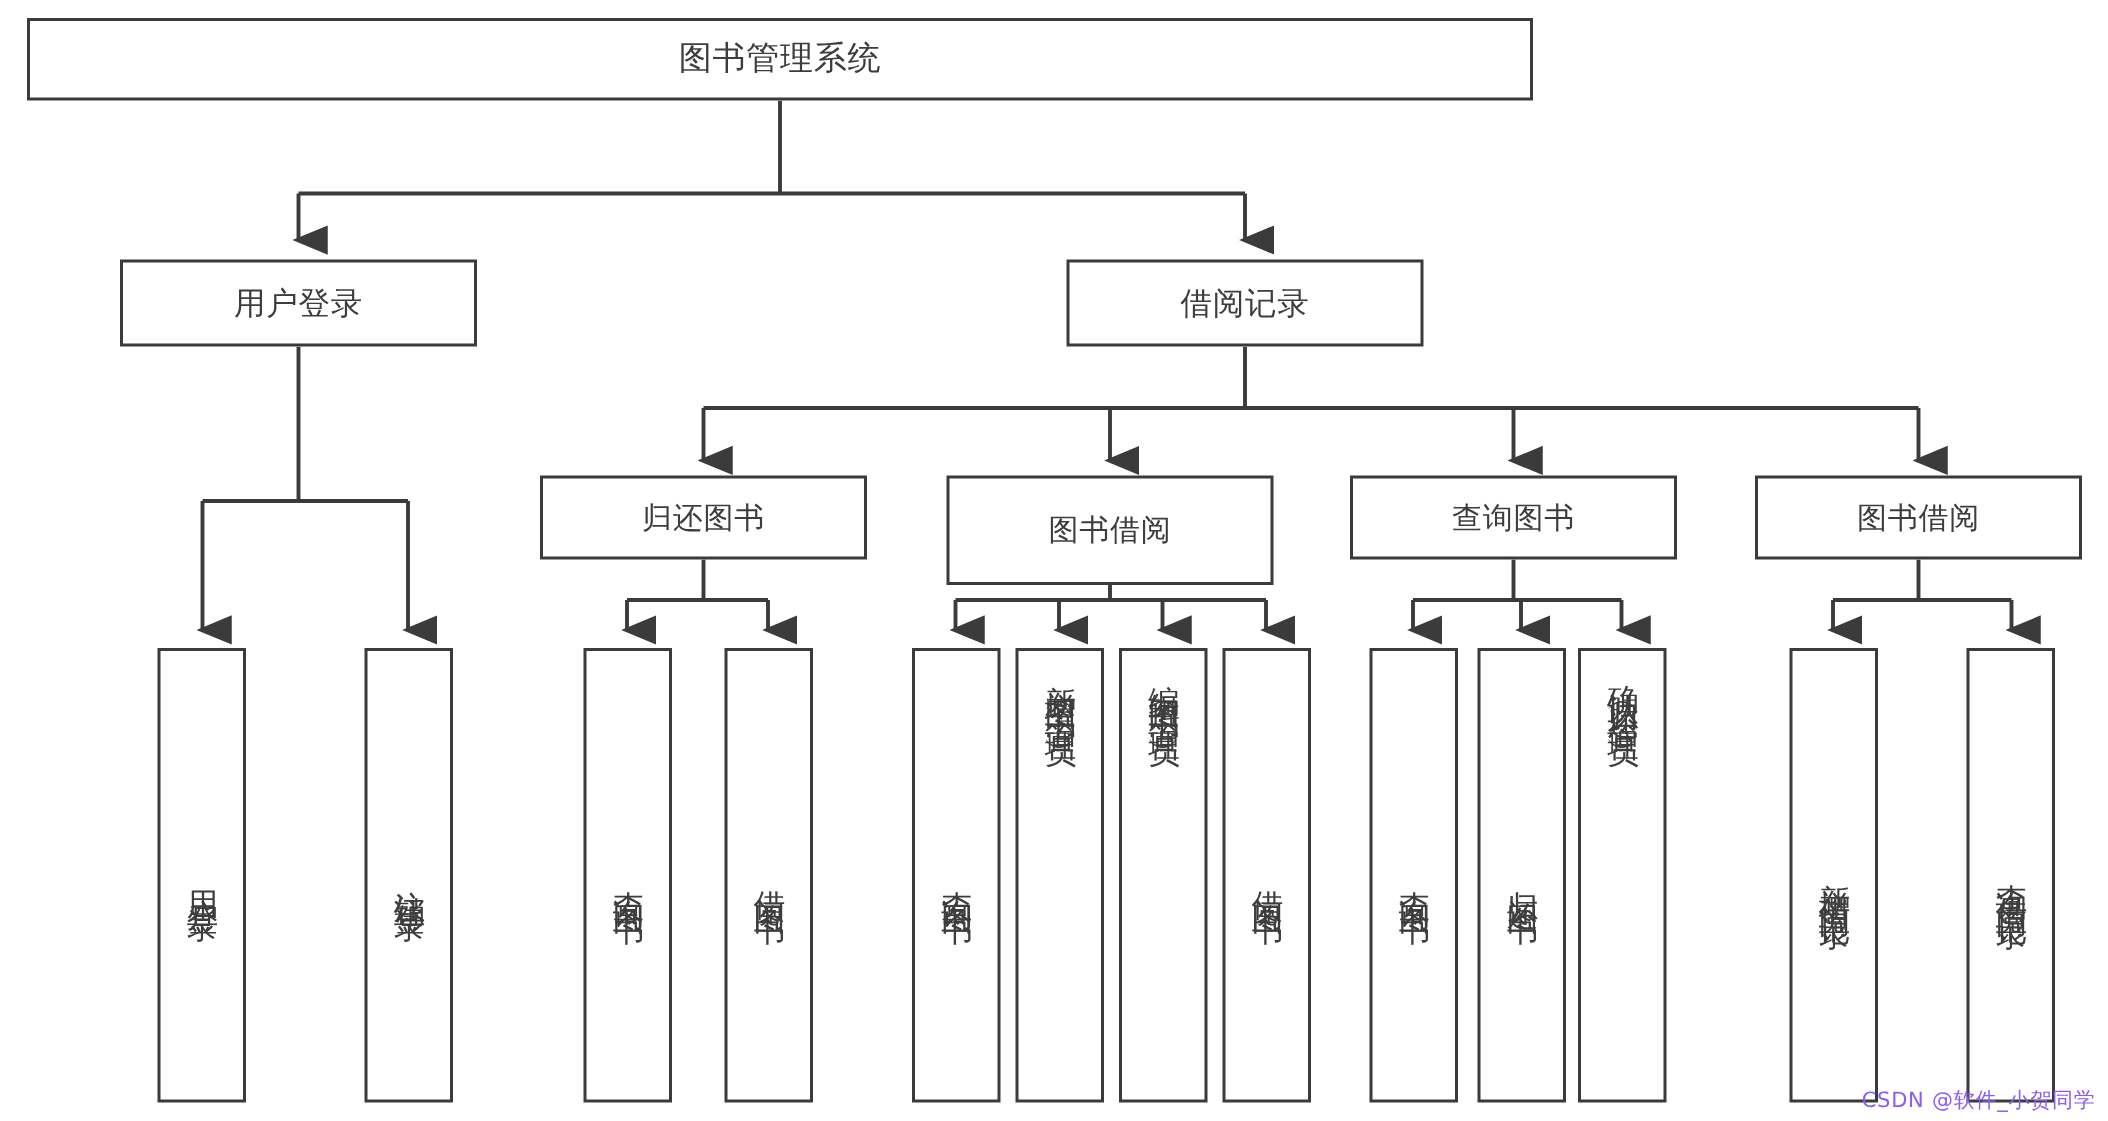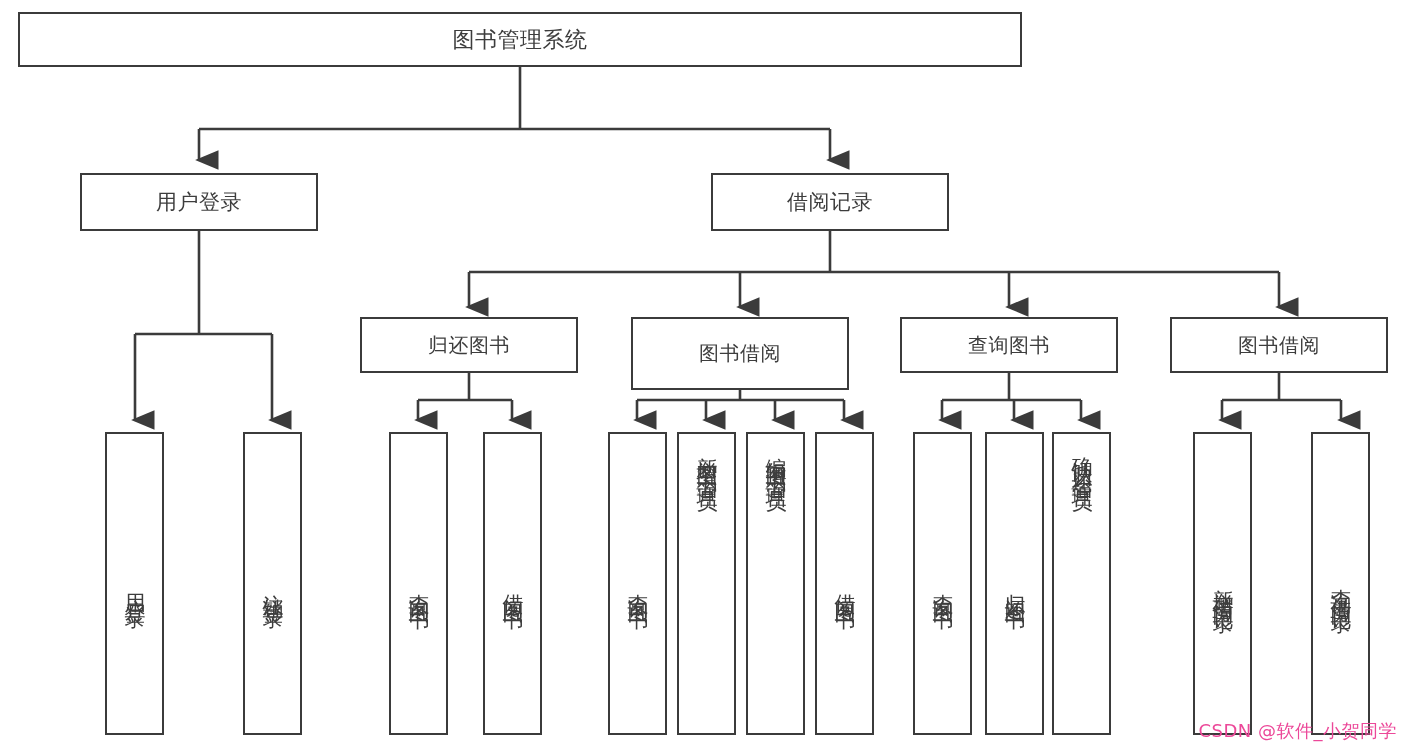--- a/index.html
+++ b/index.html
@@ -70,22 +70,22 @@
     display: flex;
     align-items: center;
     justify-content: center;
   }
   .leaf-inner.top { align-items: flex-start; }
 
   .watermark {
     position: absolute;
     right: 8px;
     bottom: 4px;
-    font-size: 18px;
-    color: #ec4899;
+    font-size: 14px;
+    color: #8b5cf6;
     letter-spacing: 0.5px;
     white-space: nowrap;
     z-index: 5;
     font-family: "DejaVu Sans", "Liberation Sans", sans-serif;
   }
 </style>
 </head>
 <body>
 
 <div id="canvas">

